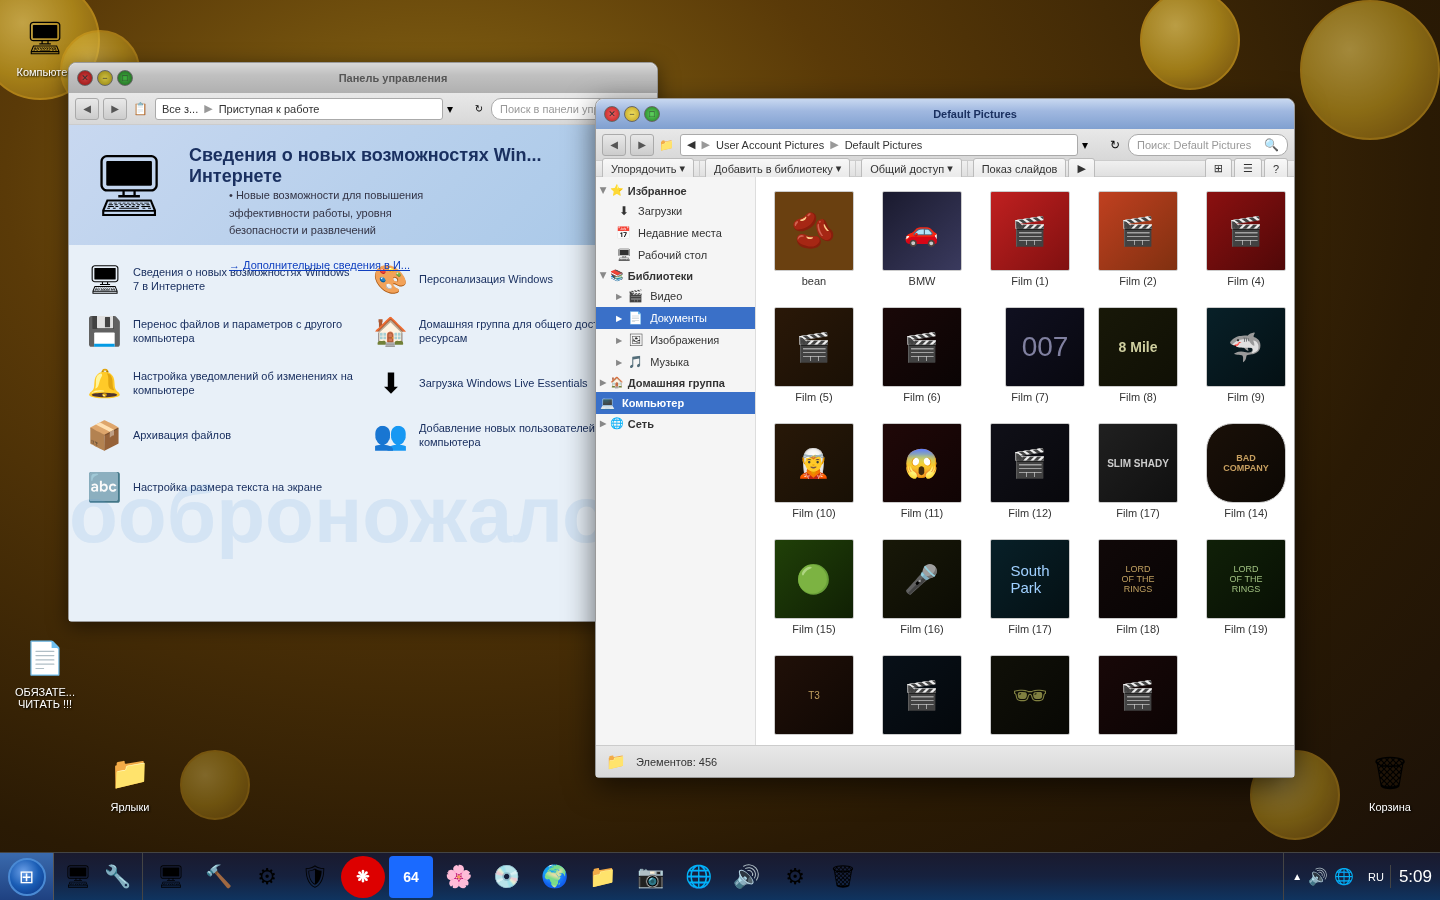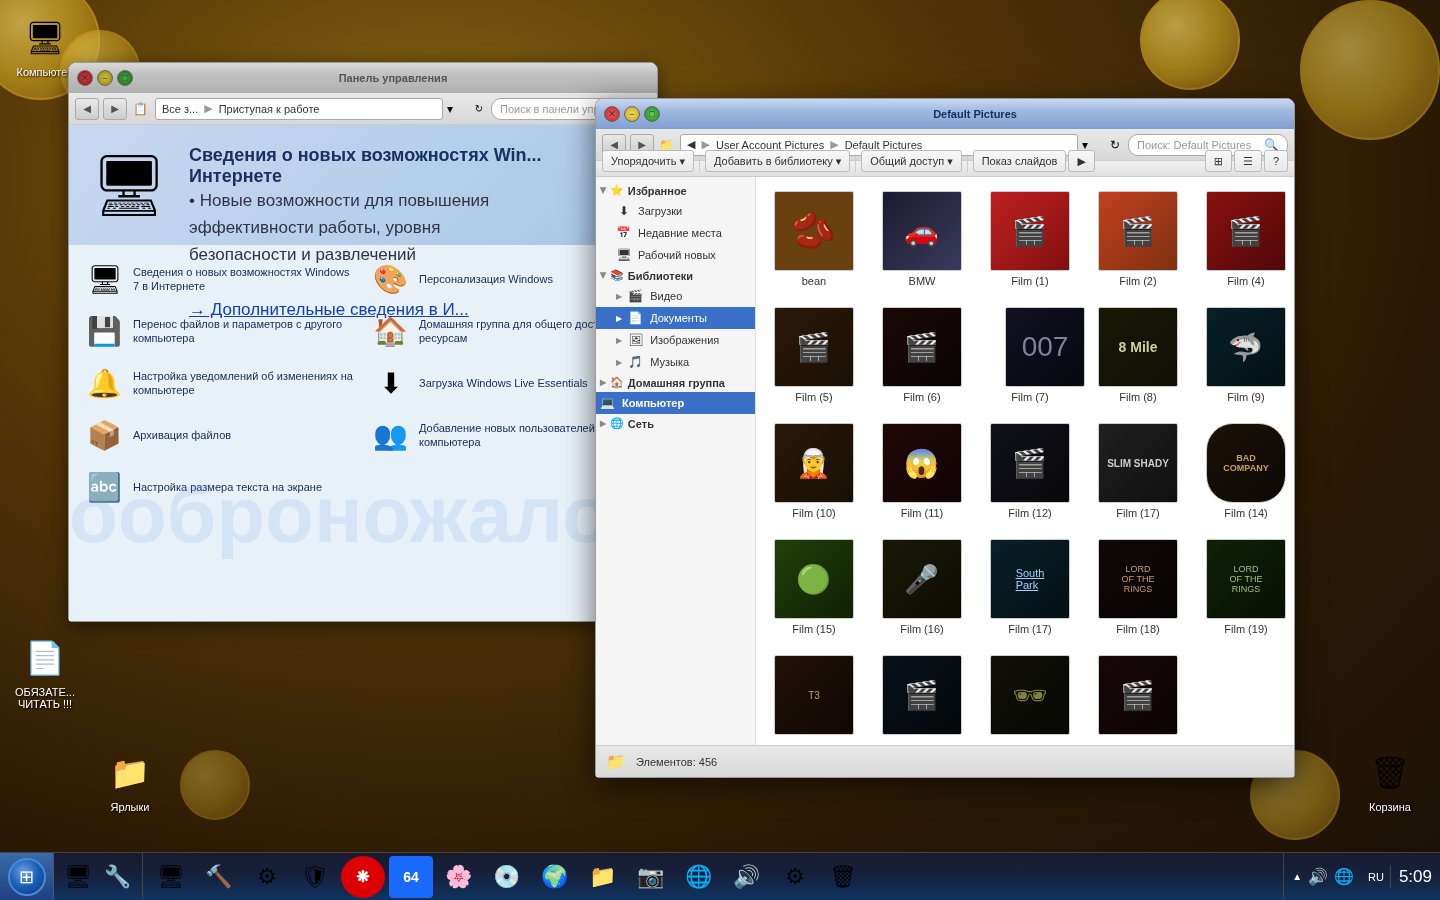--- a/index.html
+++ b/index.html
@@ -276,21 +276,21 @@
       font-size: 11px;
       color: #999;
     }
 
     
     .cmdbar {
       height: 16px;
       background: linear-gradient(180deg, #f0f0f0, #e0e0e0);
       border-bottom: 1px solid #ccc;
       display: flex;
-      align-items: flex-end;
+      align-items: center;
       padding: 4px 6px;
       gap: 2px;
     }
 
     .cmdbar-btn {
       height: 22px;
       padding: 0 8px;
       background: linear-gradient(180deg, #f8f8f8, #e8e8e8);
       border: 1px solid #bbb;
       border-radius: 3px;
@@ -456,23 +456,24 @@
     }
 
     .cp-banner-title {
       font-size: 18px;
       font-weight: bold;
       color: #1a3060;
       margin-bottom: 0;
     }
 
     .cp-banner-items {
-      font-size: 17px;
+      font-size: 11px;
       color: #334;
       line-height: 1.6;
+      margin-left: 40px;
     }
 
     .cp-banner-link {
       color: #1040c0;
       text-decoration: underline;
       cursor: pointer;
     }
 
     .cp-items-grid {
       display: grid;
@@ -726,21 +727,21 @@
         <div class="sidebar-item">
           <span class="sidebar-item-icon">⬇</span>
           <span>Загрузки</span>
         </div>
         <div class="sidebar-item">
           <span class="sidebar-item-icon">📅</span>
           <span>Недавние места</span>
         </div>
         <div class="sidebar-item">
           <span class="sidebar-item-icon">🖥</span>
-          <span>Рабочий новых</span>
+          <span>Рабочий стол</span>
         </div>
 
         <div class="sidebar-section-header">
           <span class="chevron chevron-down">▶</span>
           <span>📚</span>
           <span>Библиотеки</span>
         </div>
         <div class="sidebar-item">
           <span class="chevron">▶</span>
           <span class="sidebar-item-icon">🎬</span>
@@ -848,21 +849,21 @@
 
           <div class="file-item">
             <div class="file-thumb thumb-film15">🟢</div>
             <div class="file-name">Film (15)</div>
           </div>
           <div class="file-item">
             <div class="file-thumb thumb-film16">🎤</div>
             <div class="file-name">Film (16)</div>
           </div>
           <div class="file-item">
-            <div class="file-thumb thumb-film17" style="font-size:11px;color:#a0d0ff;text-decoration:underline;">South<br>Park</div>
+            <div class="file-thumb thumb-film17" style="font-size:15px;color:#a0d0ff;">South<br>Park</div>
             <div class="file-name">Film (17)</div>
           </div>
           <div class="file-item">
             <div class="file-thumb thumb-film18" style="font-size:9px;color:#c0a060;text-align:center;">LORD<br>OF THE<br>RINGS</div>
             <div class="file-name">Film (18)</div>
           </div>
           <div class="file-item">
             <div class="file-thumb thumb-film19" style="font-size:9px;color:#a0c080;text-align:center;">LORD<br>OF THE<br>RINGS</div>
             <div class="file-name">Film (19)</div>
           </div>

